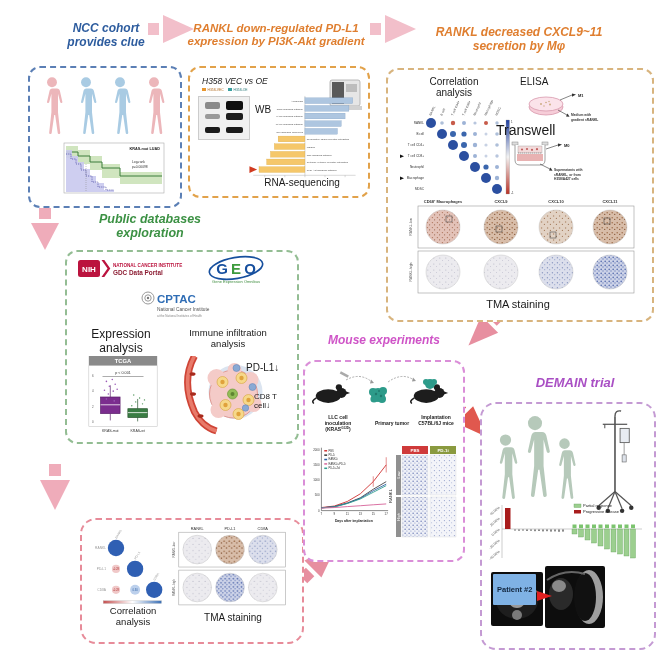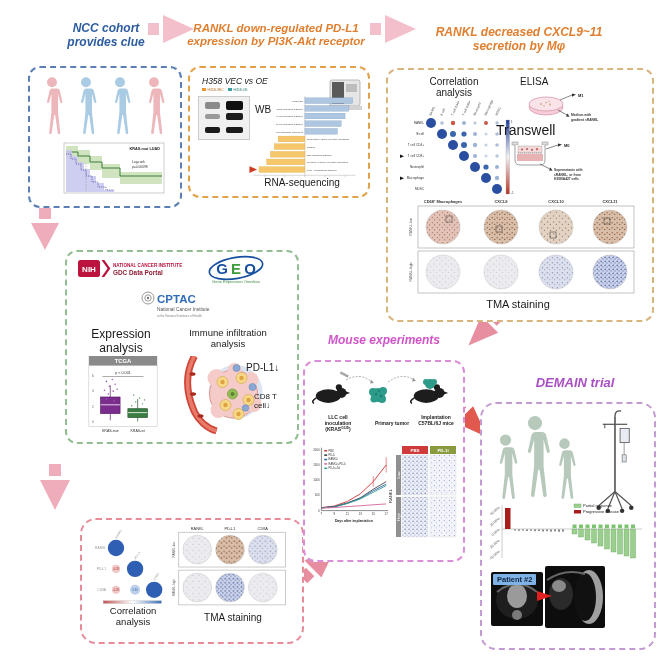--- a/index.html
+++ b/index.html
@@ -136,21 +136,21 @@
   <polygon points="10,10 16,10 16,16 22,16 22,22 28,22 28,29 34,29 34,36 40,36 40,43 48,43 48,50 58,50 58,52 10,52" fill="#c9c9ee" opacity="0.9"></polygon>
   <path d="M10,14 H15 V19 H20 V24 H25 V30 H30 V36 H36 V42 H42 V47 H50 V50 H58" fill="none" stroke="#5555aa" stroke-width="0.8" stroke-dasharray="1.2,1"></path>
   <line x1="30" y1="24" x2="30" y2="52" stroke="#888" stroke-width="0.5" stroke-dasharray="1,1"></line>
   <text x="104" y="10" font-size="3.8" font-weight="bold" text-anchor="end" fill="#222">KRAS-mut LUAD</text>
   <text x="76" y="23" font-size="3.3" fill="#333">Log-rank</text>
   <text x="76" y="27.5" font-size="3.3" fill="#333">p=0.00098</text>
 </svg>
 
 <div class="ptitle" style="left:176px;top:22px;width:200px;font-size:11.5px;color:#df7e2f">
   <div>RANKL down-regulated PD-L1</div>
-      <div>expression by PI3K-Akt receptor</div>
+      <div>expression by PI3K-Akt gradient</div>
 </div>
 <div class="panel" style="left:188px;top:66px;width:178px;height:128px;border-color:#e2a24a"></div>
 <div class="lbl" style="left:202px;top:76px;width:110px;font-size:8.5px;text-align:left;font-style:italic">H358 VEC vs OE</div>
 <svg class="abs" style="left:202px;top:87px" width="100" height="6" viewBox="0 0 100 6">
   <rect x="0" y="1" width="4" height="3" fill="#e8962e"></rect>
       <text x="5.5" y="4" font-size="3.4" fill="#b06a1e">H358-VEC</text>
   <rect x="26" y="1" width="4" height="3" fill="#3aa0a0"></rect>
       <text x="31.5" y="4" font-size="3.4" fill="#2a7a7a">H358-OE</text>
 </svg>
 <div class="abs" style="left:198px;top:96px;width:50px;height:42px;background:#f0f0f0;border:1px solid #cccccc">
@@ -339,20 +339,24 @@
         <rect x="154" y="36" width="6" height="6"></rect>
         <rect x="208" y="22" width="6" height="6"></rect>
   </g>
   <circle cx="47" cy="76" r="17" fill="url(#spk-faint)" stroke="#bbb" stroke-width="0.4"></circle>
   <circle cx="105" cy="76" r="17" fill="url(#spk-faint)" stroke="#bbb" stroke-width="0.4"></circle>
   <circle cx="160" cy="76" r="17" fill="url(#spk-blue)" stroke="#bbb" stroke-width="0.4"></circle>
   <circle cx="214" cy="76" r="17" fill="url(#spk-bluedense)" stroke="#bbb" stroke-width="0.4"></circle>
 </svg>
 <div class="lbl" style="left:448px;top:298px;width:140px;font-size:11px">TMA staining</div>
 
+<div class="ptitle" style="left:68px;top:212px;width:164px;font-size:12.5px;color:#3c9144">
+  <div>Public databases</div>
+      <div>exploration</div>
+</div>
 <div class="panel" style="left:65px;top:250px;width:230px;height:190px;border-color:#93bd93"></div>
 <svg class="abs" style="left:76px;top:254px" width="212" height="68" viewBox="0 0 212 68">
   <rect x="2" y="6" width="22" height="17" rx="2.5" fill="#bb133e"></rect>
   <text x="13" y="18" font-size="8" font-weight="bold" fill="#fff" text-anchor="middle">NIH</text>
   <polygon points="25.5,6 31.5,14.5 25.5,23 28.3,23 34.3,14.5 28.3,6" fill="#bb133e"></polygon>
   <text x="37" y="13" font-size="4.6" font-weight="bold" fill="#bb133e">NATIONAL CANCER INSTITUTE</text>
   <text x="37" y="21" font-size="6.4" font-weight="bold" fill="#8c1d33">GDC Data Portal</text>
   <g>
     <ellipse cx="160" cy="14" rx="27" ry="10.5" fill="none" stroke="#164f9e" stroke-width="1.6" transform="rotate(-10 160 14)"></ellipse>
     <text x="146" y="20" font-size="15" font-weight="bold" fill="#164f9e" text-anchor="middle">G</text>
@@ -706,15 +710,15 @@
     <ellipse cx="44" cy="31" rx="14" ry="27" fill="#9f9f9f"></ellipse>
     <ellipse cx="40" cy="31" rx="11" ry="24" fill="#111111"></ellipse>
     <ellipse cx="16" cy="28" rx="12" ry="16" fill="#2a2a2a"></ellipse>
     <ellipse cx="14" cy="20" rx="7" ry="6" fill="#8a8a8a"></ellipse>
     <path d="M2 14 Q20 2 40 8" fill="none" stroke="#666" stroke-width="2"></path>
   </svg>
 </div>
 <svg class="abs" style="left:536px;top:588px" width="20" height="16">
   <polygon points="1,3 16,8 1,13" fill="#e01f1f"></polygon>
 </svg>
-<div class="abs" style="left:493px;top:574px;background:#7fb2e5;color:#10243c;font-size:7.5px;font-weight:bold;padding:1px 4px;border-radius:1px">Patient #2</div>
+<div class="abs" style="left:493px;top:574px;background:#7fb2e5;color:#10243c;font-size:7.5px;font-weight:bold;padding:11px 4px;border-radius:1px">Patient #2</div>
 
 </div>
 
 </body></html>

